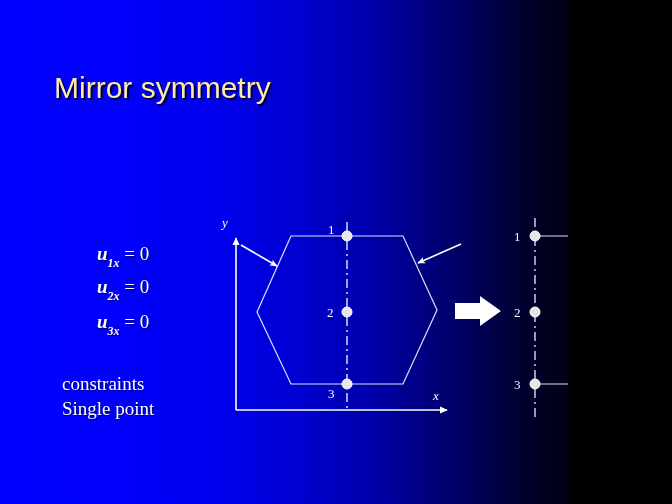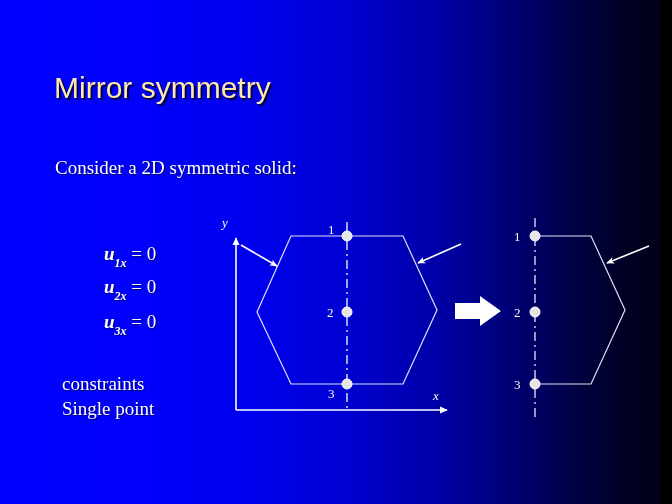--- a/index.html
+++ b/index.html
@@ -2,21 +2,21 @@
 <html><head>
 <meta charset="utf-8">
 <style>
   html, body {
     margin: 0;
     padding: 0;
     background: #000;
   }
   #slide {
     position: relative;
-    width: 660px;
+    width: 568px;
     height: 504px;
     overflow: hidden;
     background: linear-gradient(to right,
         #0000ff 0%,
         #0000fb 22%,
         #0000ee 38%,
         #0000d2 52%,
         #0000a8 66%,
         #000072 78%,
         #000040 88%,
@@ -46,21 +46,21 @@
     top: 157px;
     font-size: 19px;
     color: #ffffff;
     white-space: nowrap;
     text-shadow: 1px 1px 1px rgba(0,0,0,0.55);
   }
 
   
   .equation {
     position: absolute;
-    left: 104px;
+    left: 97px;
     font-size: 19px;
     color: #ffffff;
     white-space: nowrap;
     text-shadow: 1px 1px 1px rgba(0,0,0,0.55);
   }
   .equation .var {
     font-style: italic;
     font-weight: bold;
   }
   .equation .sub {
@@ -108,21 +108,20 @@
     fill: #ffffff;
   }
 </style>
 </head>
 <body>
 
 <div id="slide">
 
   <div id="title">Mirror symmetry</div>
 
-  <div id="subtitle">Consider a 2D symmetric solid:</div>
 
   <div class="equation" id="eq1">
     <span class="var">u</span><span class="sub">1x</span><span> = 0</span>
   </div>
   <div class="equation" id="eq2">
     <span class="var">u</span><span class="sub">2x</span><span> = 0</span>
   </div>
   <div class="equation" id="eq3">
     <span class="var">u</span><span class="sub">3x</span><span> = 0</span>
   </div>

